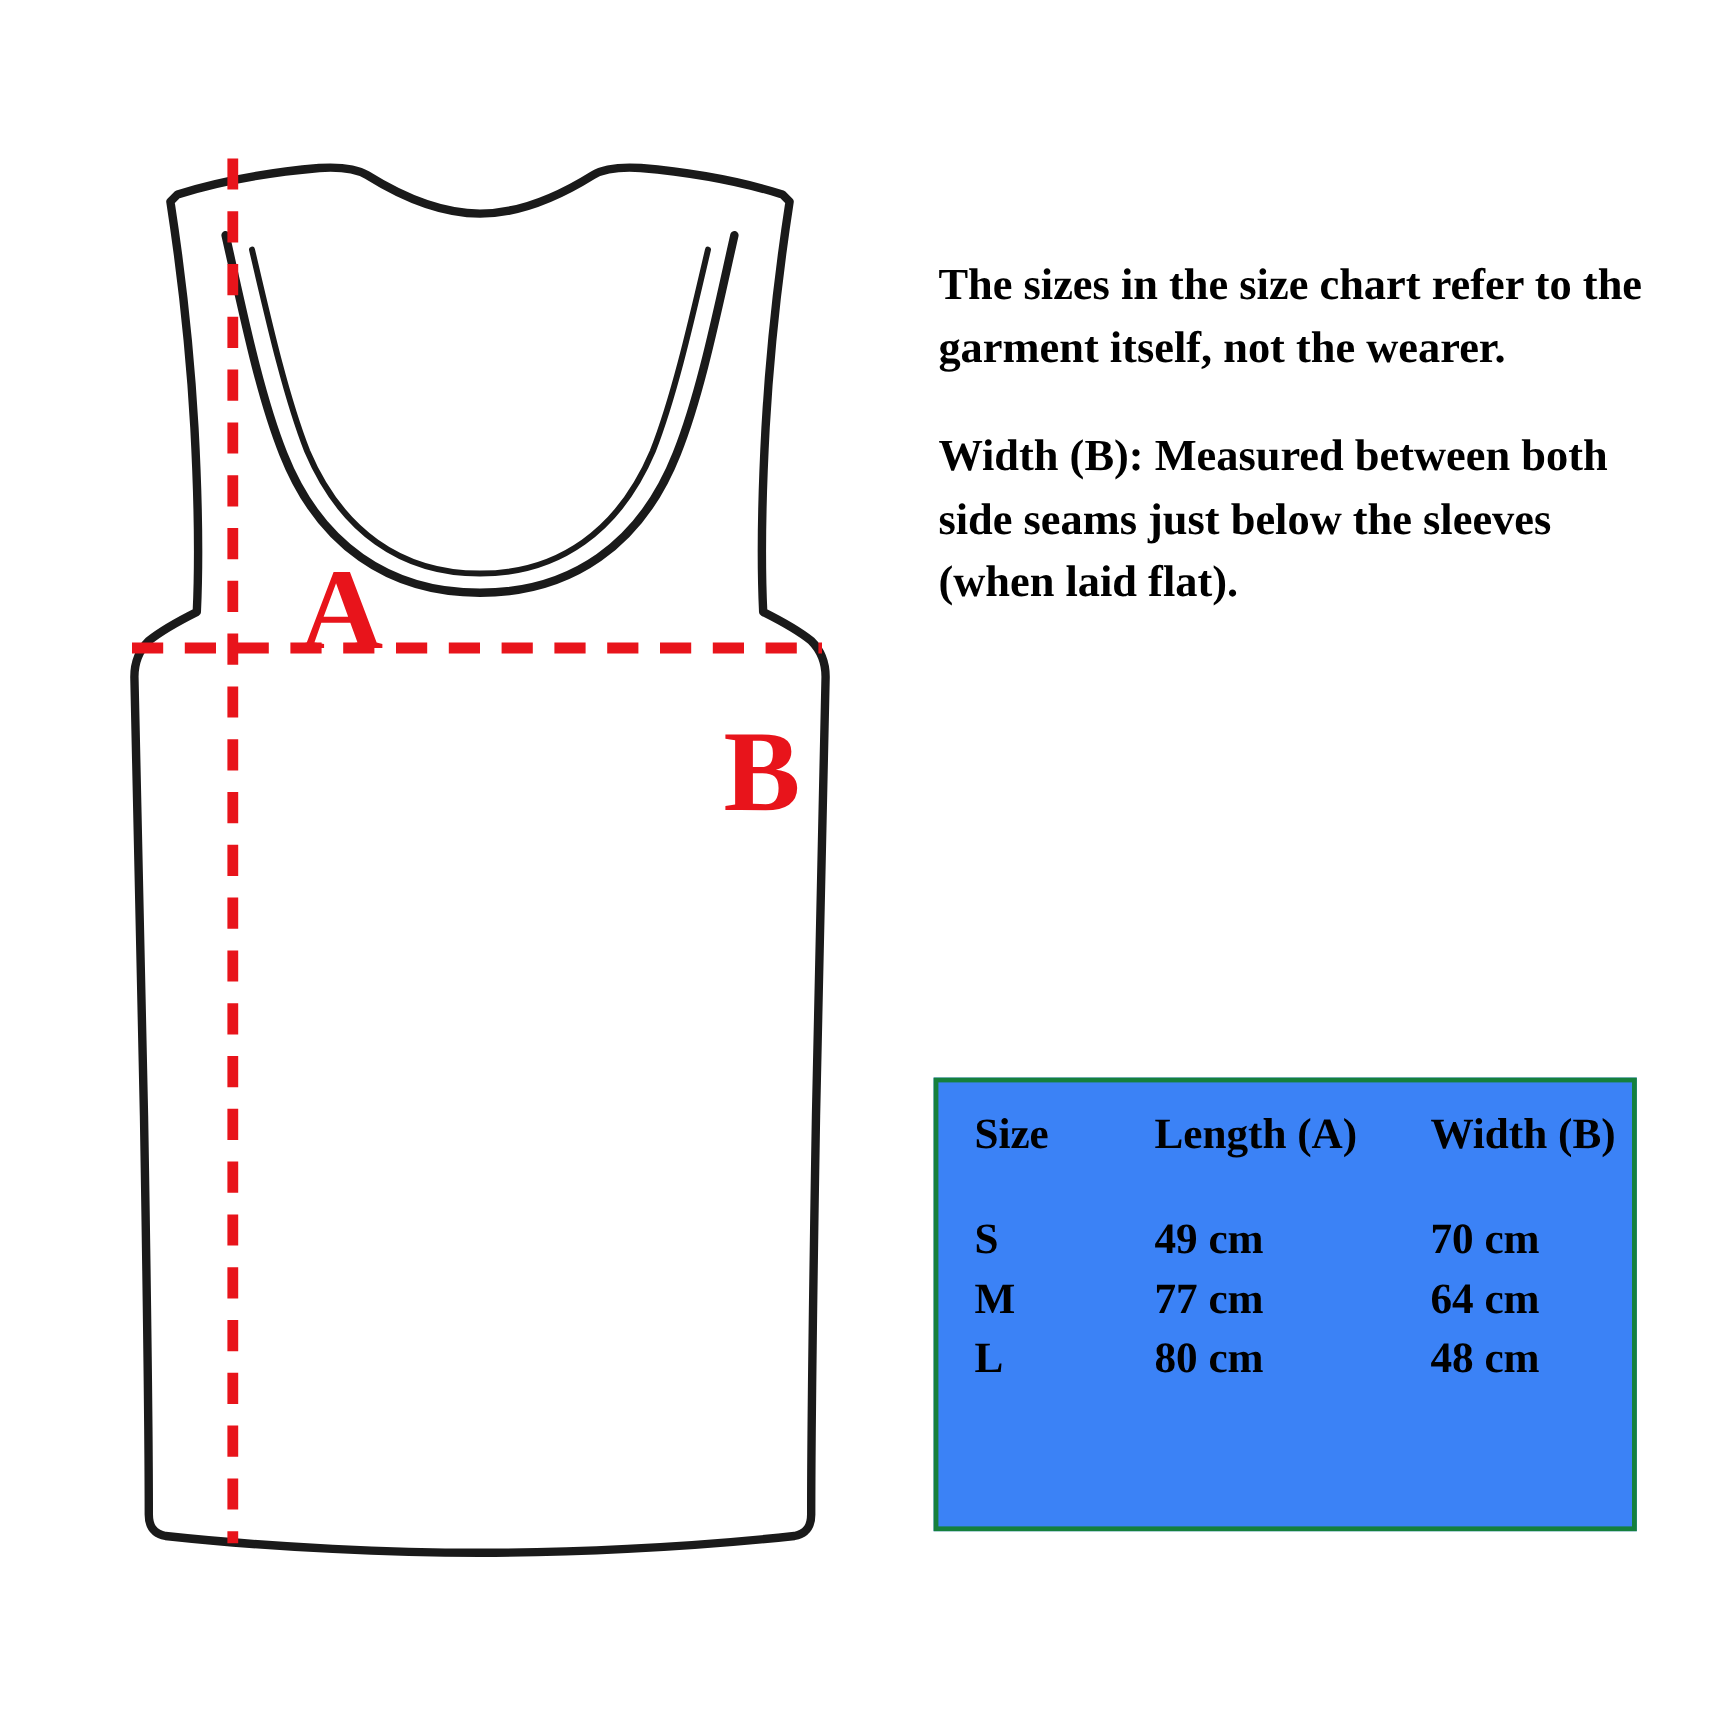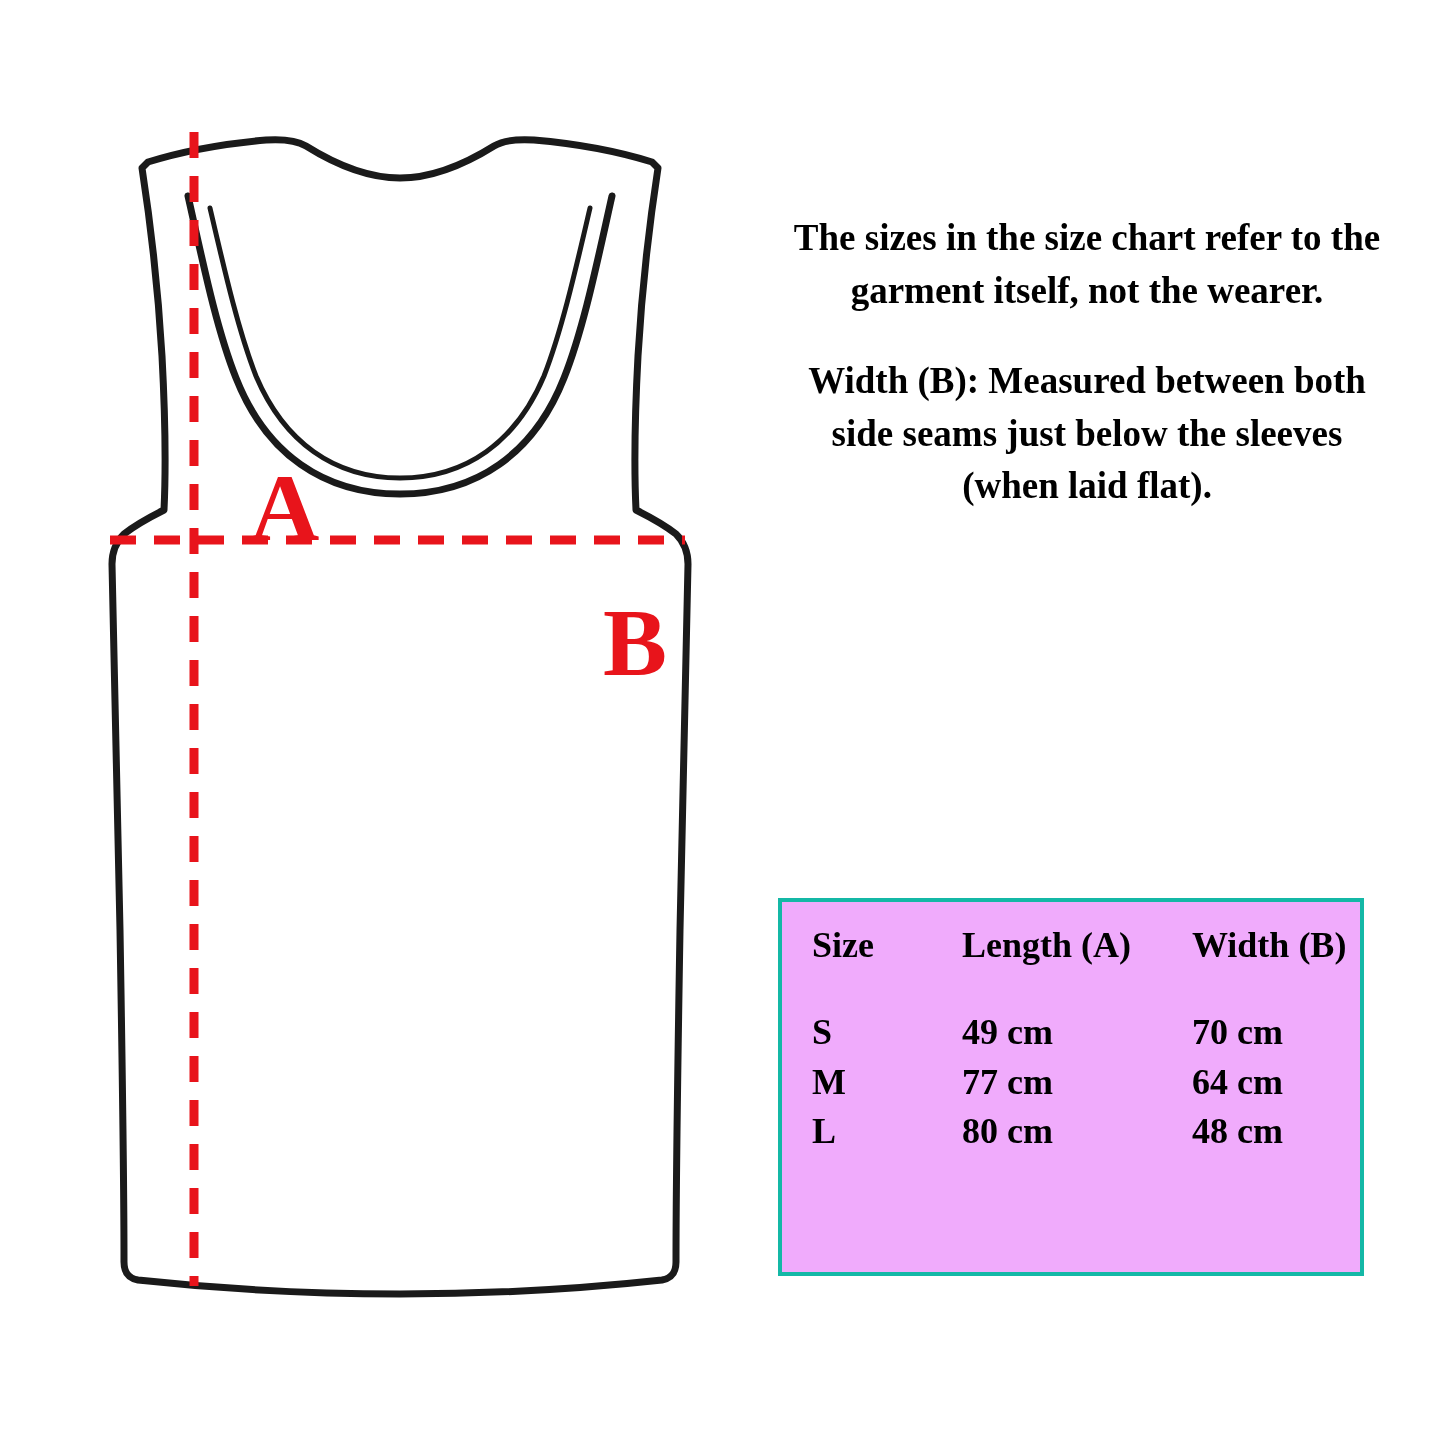--- a/index.html
+++ b/index.html
@@ -51,42 +51,41 @@
     left: 533px;
     top: 505px;
   }
 
   
   #notes {
     position: absolute;
     left: 782px;
     top: 212px;
     width: 610px;
-    text-align: center;
   }
   .note-par {
     font-family: "Liberation Serif", serif;
     font-weight: bold;
     font-size: 37px;
     line-height: 1.42;
     color: #000;
     margin: 0 0 38px 0;
   }
   .note-par:last-child { margin-bottom: 16px; }
 
   
   #size-table-box {
     position: absolute;
     left: 778px;
     top: 898px;
     width: 586px;
     height: 378px;
-    border: 4px solid #14b8a6;
+    border: 4px solid #15803d;
     box-sizing: border-box;
-    background: #f0abfc;
+    background: #3b82f6;
   }
   table.size-table {
     width: 100%;
     border-collapse: collapse;
     font-family: "Liberation Serif", serif;
     font-weight: bold;
     font-size: 36px;
     color: #000;
   }
   table.size-table th {

